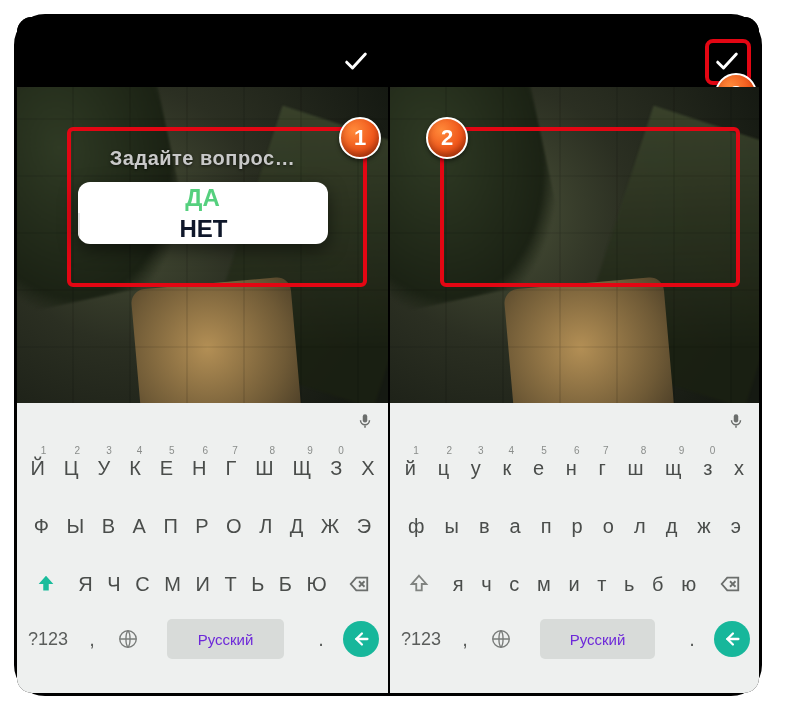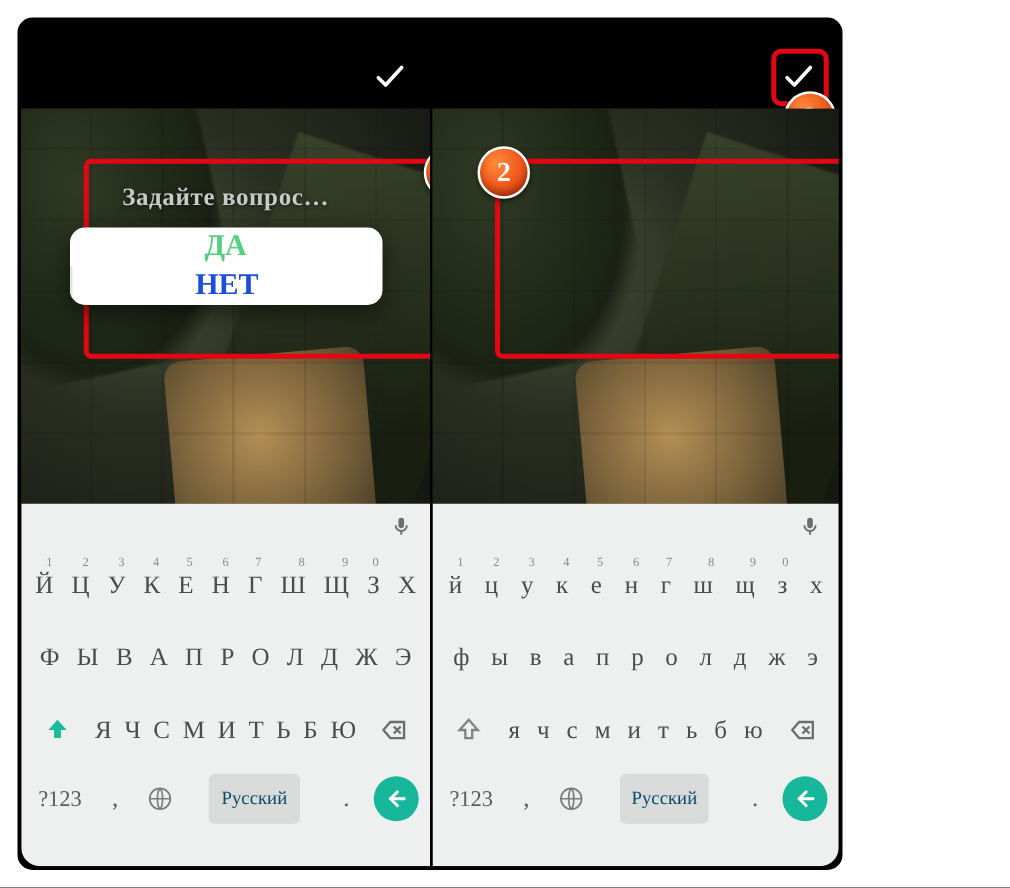--- a/index.html
+++ b/index.html
@@ -7,26 +7,25 @@
     width: 808px;
     height: 710px;
     background: #fff;
     font-family: -apple-system, Helvetica, Arial, sans-serif;
     position: relative;
     overflow: hidden;
   }
   .stage {
     position: absolute;
     left: 14px; top: 14px;
-    width: 660px; height: 682px;
+    width: 748px; height: 682px;
     border: 3px solid #000;
-    border-radius: 12px;
+    border-radius: 31px;
     display: flex;
     background: #000;
-    font-family: Liberation Serif, serif;
   }
   .phone {
     flex: 1 1 50%;
     height: 100%;
     display: flex;
     flex-direction: column;
     background: #000;
     position: relative;
     overflow: hidden;
   }
@@ -102,21 +101,21 @@
   .choice {
     flex: 1 1 50%;
     display: flex;
     align-items: center;
     justify-content: center;
     font-size: 24px;
     font-weight: 700;
   }
   .choice + .choice { border-left: 2px solid #e4e4e4; }
   .c-yes  { color: #55d07e; }
-  .c-no   { color: #1d4ed8; }
+  .c-no   { color: #0f172a; }
   .c-one  { color: #16bca2; }
   .c-two  { color: #f15b74; }
 
   .highlight {
     position: absolute;
     border: 4px solid #e30613;
     border-radius: 6px;
     pointer-events: none;
   }
   .hl-poll { left: 50px; top: 40px; width: 300px; height: 160px; }
@@ -210,21 +209,21 @@
     width: 38px; flex: 0 0 38px; height: 44px;
     display:flex;align-items:center;justify-content:center;
     color:#7a7d7b;
   }
   .space {
     flex: 1 1 auto; height: 40px;
     background: #d8dbd9;
     border-radius: 5px;
     margin: 2px 20px;
     display:flex;align-items:center;justify-content:center;
-    font-size: 15px; color:#0c4a6e;
+    font-size: 15px; color:#6d28d9;
   }
   .enter {
     width: 46px; flex: 0 0 46px; height: 44px;
     display:flex;align-items:center;justify-content:center;
   }
   .enter .circ {
     width: 36px; height: 36px; border-radius: 50%;
     background: #17b79b;
     display:flex;align-items:center;justify-content:center;
     color:#fff;

